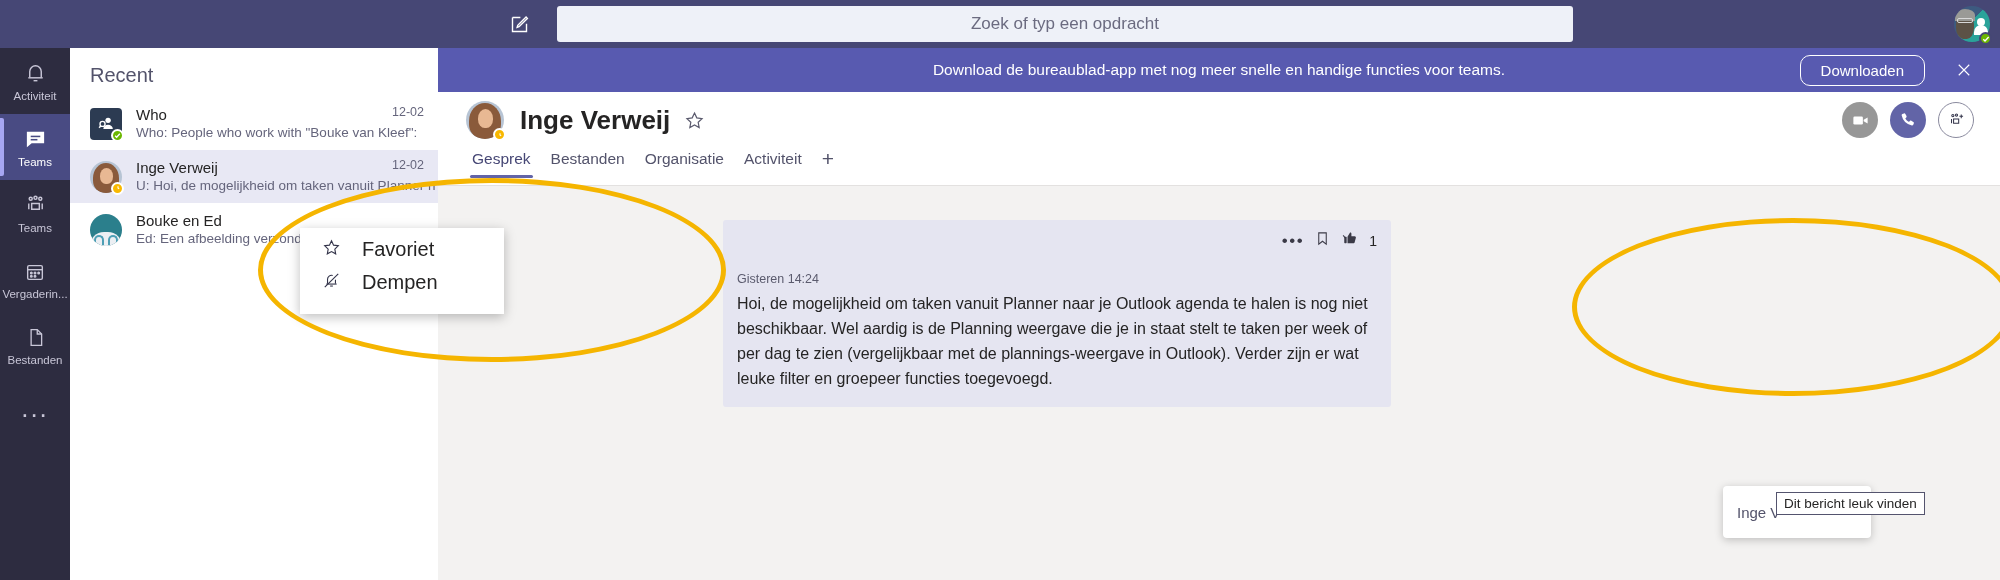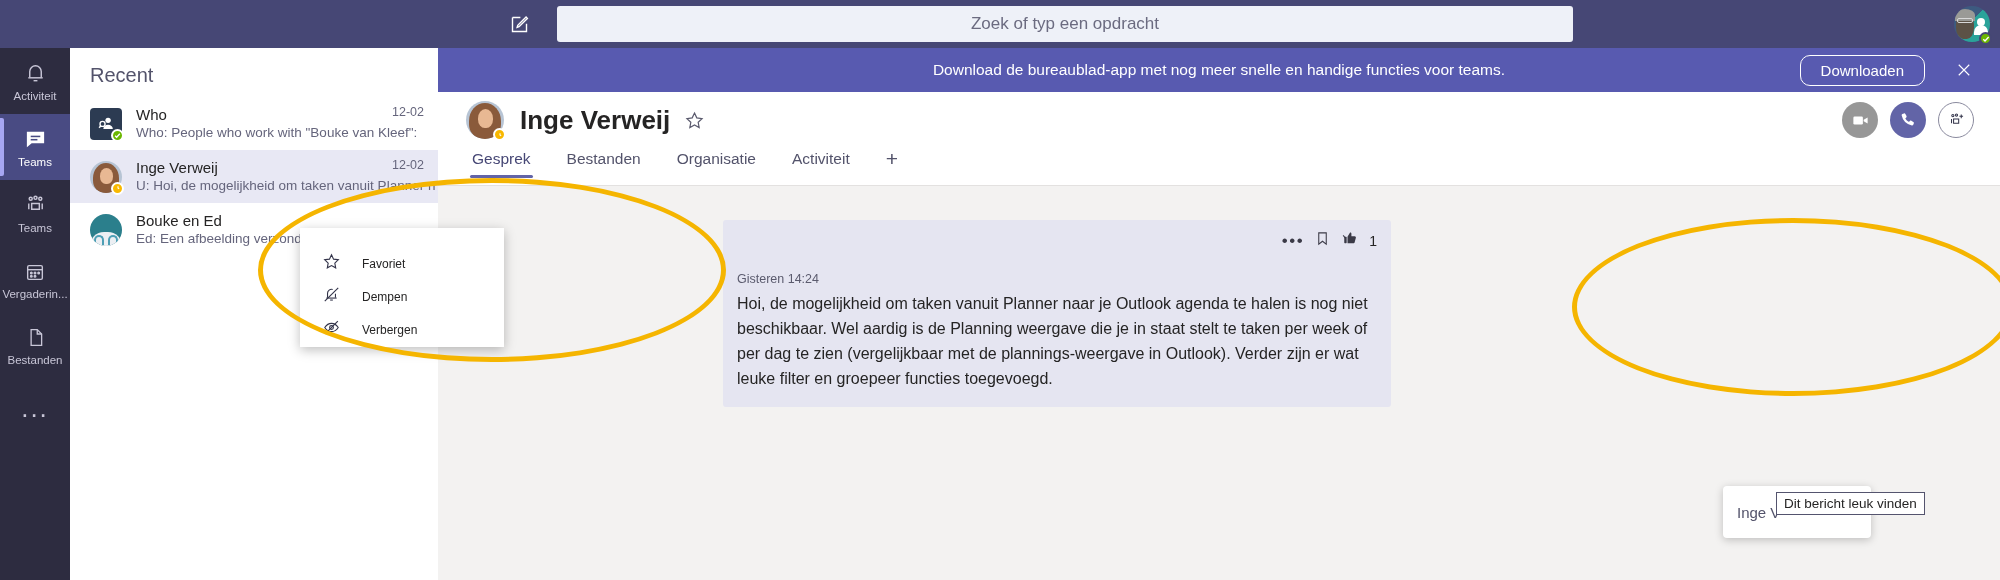--- a/index.html
+++ b/index.html
@@ -189,21 +189,21 @@
     position:absolute; left:12px; top:8px; width:15px; height:19px;
     background:#e8b893; border-radius:50% 50% 45% 45%;
   }
   .conv-title {
     margin-left: 16px; font-size: 26px; color: #252424; font-weight: 600;
   }
   .conv-star { margin-left: 14px; color: #5b5b6e; display: flex; }
 
   .tabs {
     position: relative; height: 38px; background: #ffffff;
-    display: flex; align-items: flex-start; padding-left: 32px; gap: 32px;
+    display: flex; align-items: flex-start; padding-left: 32px; gap: 16px;
   }
   .tab {
     position: relative; font-size: 15.5px; color: #53536b;
     padding: 2px 2px 10px 2px;
   }
   .tab.active { color: #464775; }
   .tab.active::after {
     content: ''; position: absolute; left: 0; right: 0; bottom: 0;
     height: 3px; background: #6264a7; border-radius: 2px;
   }
@@ -253,23 +253,23 @@
   }
 
   
   .ctxmenu {
     position: absolute; left: 300px; top: 228px;
     width: 204px; background: #ffffff;
     box-shadow: 0 3px 11px rgba(0,0,0,.26);
     padding: 10px 0;
   }
   .ctx-item {
-    height: 33px; display: flex; align-items: flex-end;
+    height: 33px; display: flex; align-items: flex-start;
     padding-left: 22px; gap: 20px;
-    font-size: 12px; color: #252424;
+    font-size: 20px; color: #252424;
   }
   .ctx-ico { width: 20px; display: flex; align-items: center; color: #33344a; }
 
   
   .ann {
     position: absolute; border: 5px solid #f5b500;
     border-radius: 50%; pointer-events: none;
   }
   .ann-left  { left: 258px; top: 178px; width: 468px; height: 184px; }
   .ann-right { left: 1572px; top: 218px; width: 442px; height: 178px; }
@@ -546,28 +546,18 @@
         <svg width="19" height="19" viewBox="0 0 24 24" fill="none" stroke="currentColor" stroke-width="1.4">
           <path d="M7 16V10.5a5 5 0 016.5-4.8"></path>
             <path d="M17 11v5"></path>
           <path d="M5.5 16.5h13"></path>
             <path d="M10.3 19h3.4"></path>
           <path d="M3.5 20.5L20.5 3.5"></path>
         </svg>
       </span>
       <span>Dempen</span>
     </div>
-    <div class="ctx-item">
-      <span class="ctx-ico">
-        <svg width="19" height="19" viewBox="0 0 24 24" fill="none" stroke="currentColor" stroke-width="1.4">
-          <path d="M3.5 12s3.4-5.2 8.5-5.2S20.5 12 20.5 12s-3.4 5.2-8.5 5.2S3.5 12 3.5 12z"></path>
-          <circle cx="12" cy="12" r="2.4"></circle>
-          <path d="M4 20L20 4"></path>
-        </svg>
-      </span>
-      <span>Verbergen</span>
-    </div>
   </div>
 
   <div class="ann ann-left"></div>
   <div class="ann ann-right"></div>
 
 </div>
 
 </body></html>

